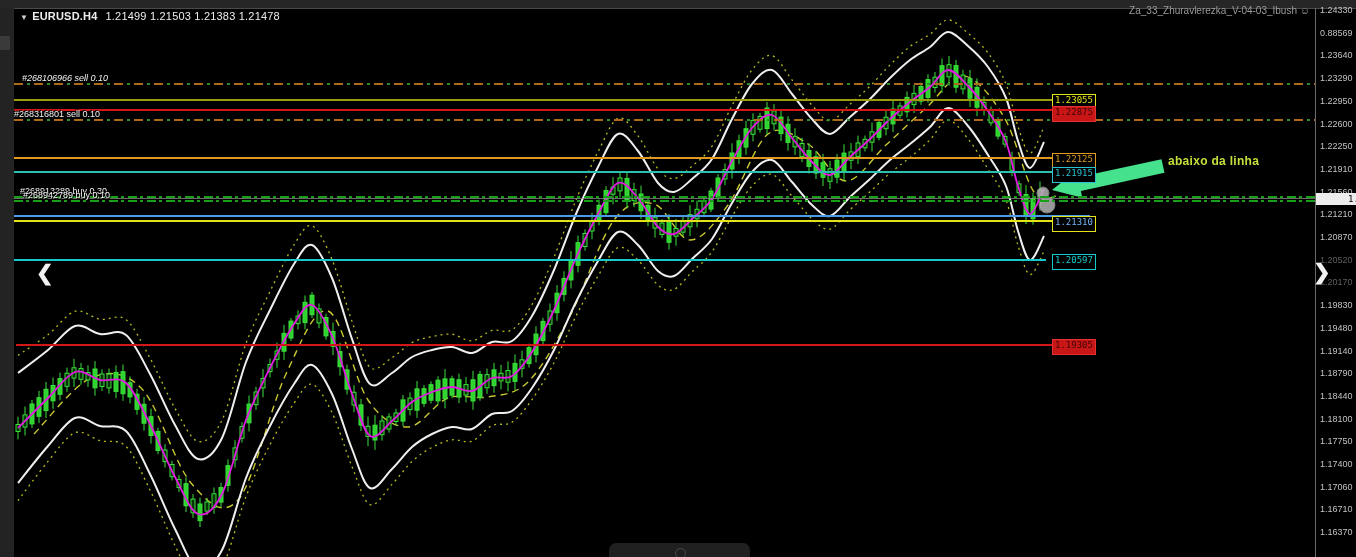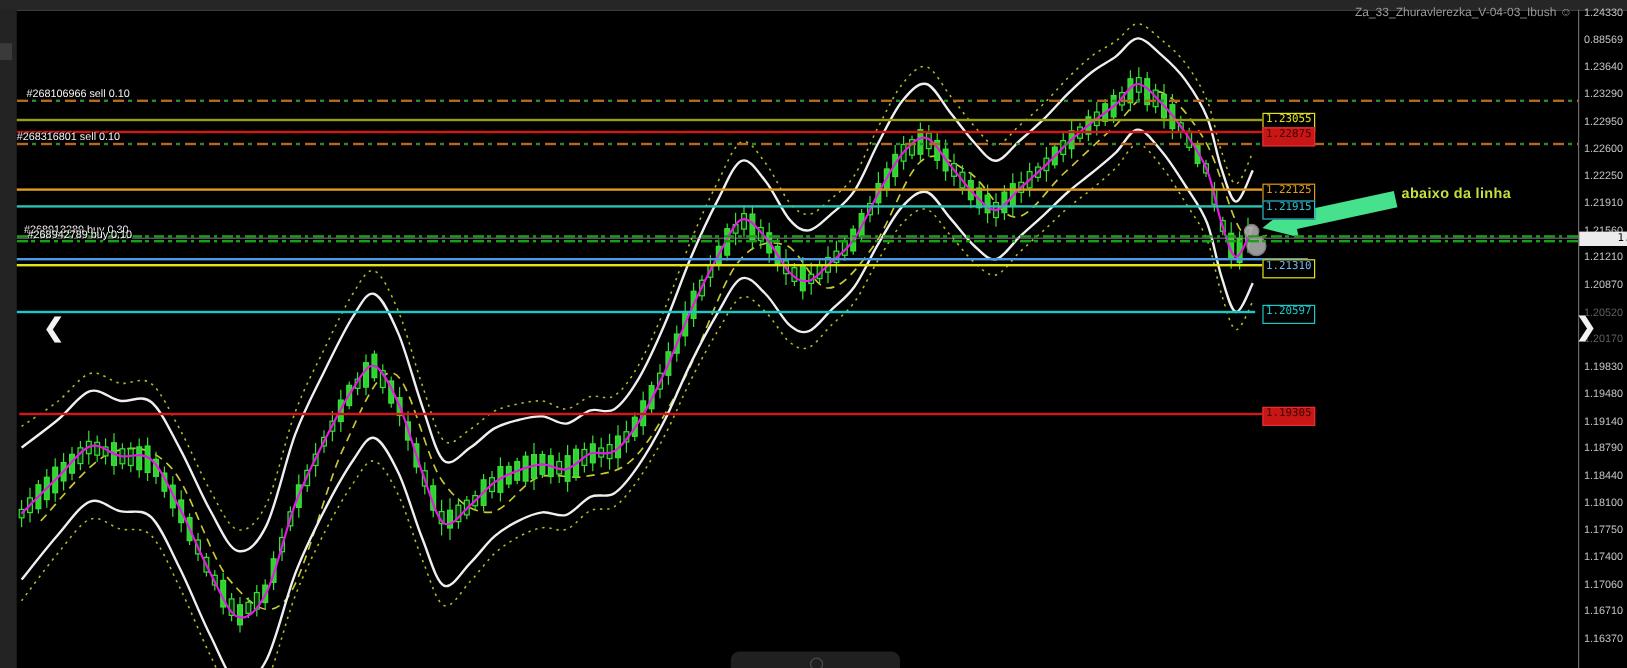--- a/index.html
+++ b/index.html
@@ -400,26 +400,29 @@
   <div id="tags">
       <div class="tag" style="top: 94px; border-color: rgb(227, 227, 26); color: rgb(227, 227, 26);">1.23055</div>
       <div class="tag" style="top: 106px; background: rgb(200, 22, 22); border-color: rgb(224, 48, 48); color: rgb(60, 4, 4);">1.22875</div>
       <div class="tag" style="top: 153px; border-color: rgb(222, 155, 31); color: rgb(222, 155, 31);">1.22125</div>
       <div class="tag" style="top: 167px; border-color: rgb(44, 192, 208); color: rgb(44, 192, 208);">1.21915</div>
       <div class="tag" style="top: 216px; border-color: rgb(227, 227, 26); color: rgb(116, 180, 244);">1.21310</div>
       <div class="tag" style="top: 254px; border-color: rgb(23, 201, 201); color: rgb(23, 201, 201);">1.20597</div>
       <div class="tag" style="top: 339px; background: rgb(200, 22, 22); border-color: rgb(224, 48, 48); color: rgb(60, 4, 4);">1.19305</div>
     </div>
   <div id="orders">
-      <div class="order-label" style="left: 22px; top: 73px;">#268106966 sell 0.10</div>
+      <div class="order-label" style="left: 22px; top: 73px; font-style: italic;">#268106966 sell 0.10</div>
       <div class="order-label" style="left: 14px; top: 109px;">#268316801 sell 0.10</div>
       <div class="order-label" style="left: 20px; top: 186px;">#268913289 buy 0.30</div>
       <div class="order-label" style="left: 23px; top: 190px;">#268942789 buy 0.10</div>
     </div>
 
+  <div class="titlebar">
+    <span class="caret">▼</span><span class="sym">EURUSD.H4</span><span>1.21499 1.21503 1.21383 1.21478</span>
+  </div>
 
   <div class="watermark">
     <span>Za_33_Zhuravlerezka_V-04-03_Ibush</span>
     <span>☺</span>
   </div>
 
   <div id="axis">
       <div class="axis-label" style="top: 5px;">1.24330</div>
       <div class="axis-label" style="top: 27.7px;">0.88569</div>
       <div class="axis-label" style="top: 50.4px;">1.23640</div>

